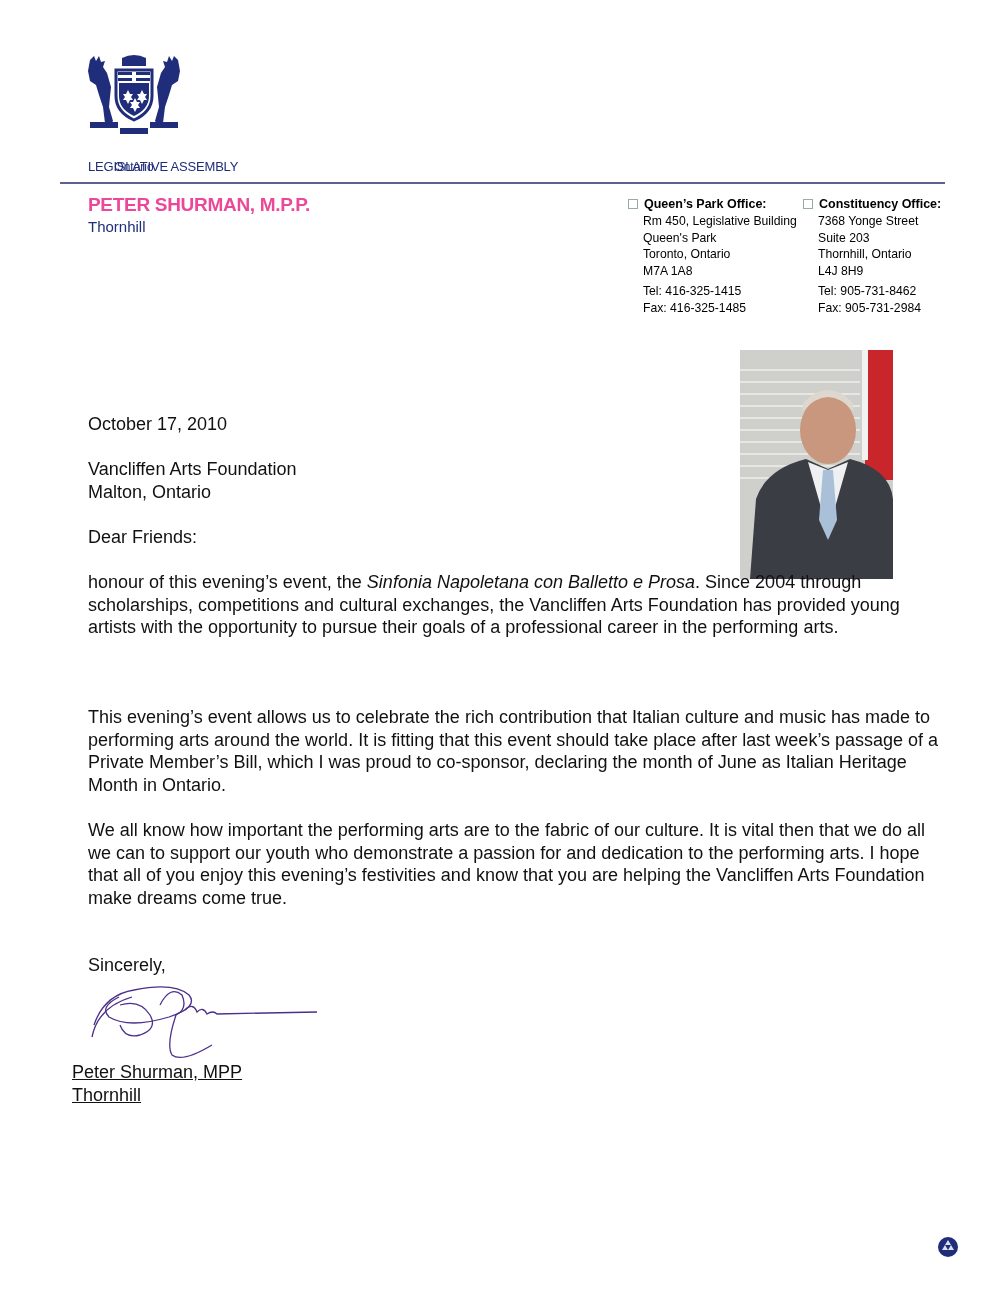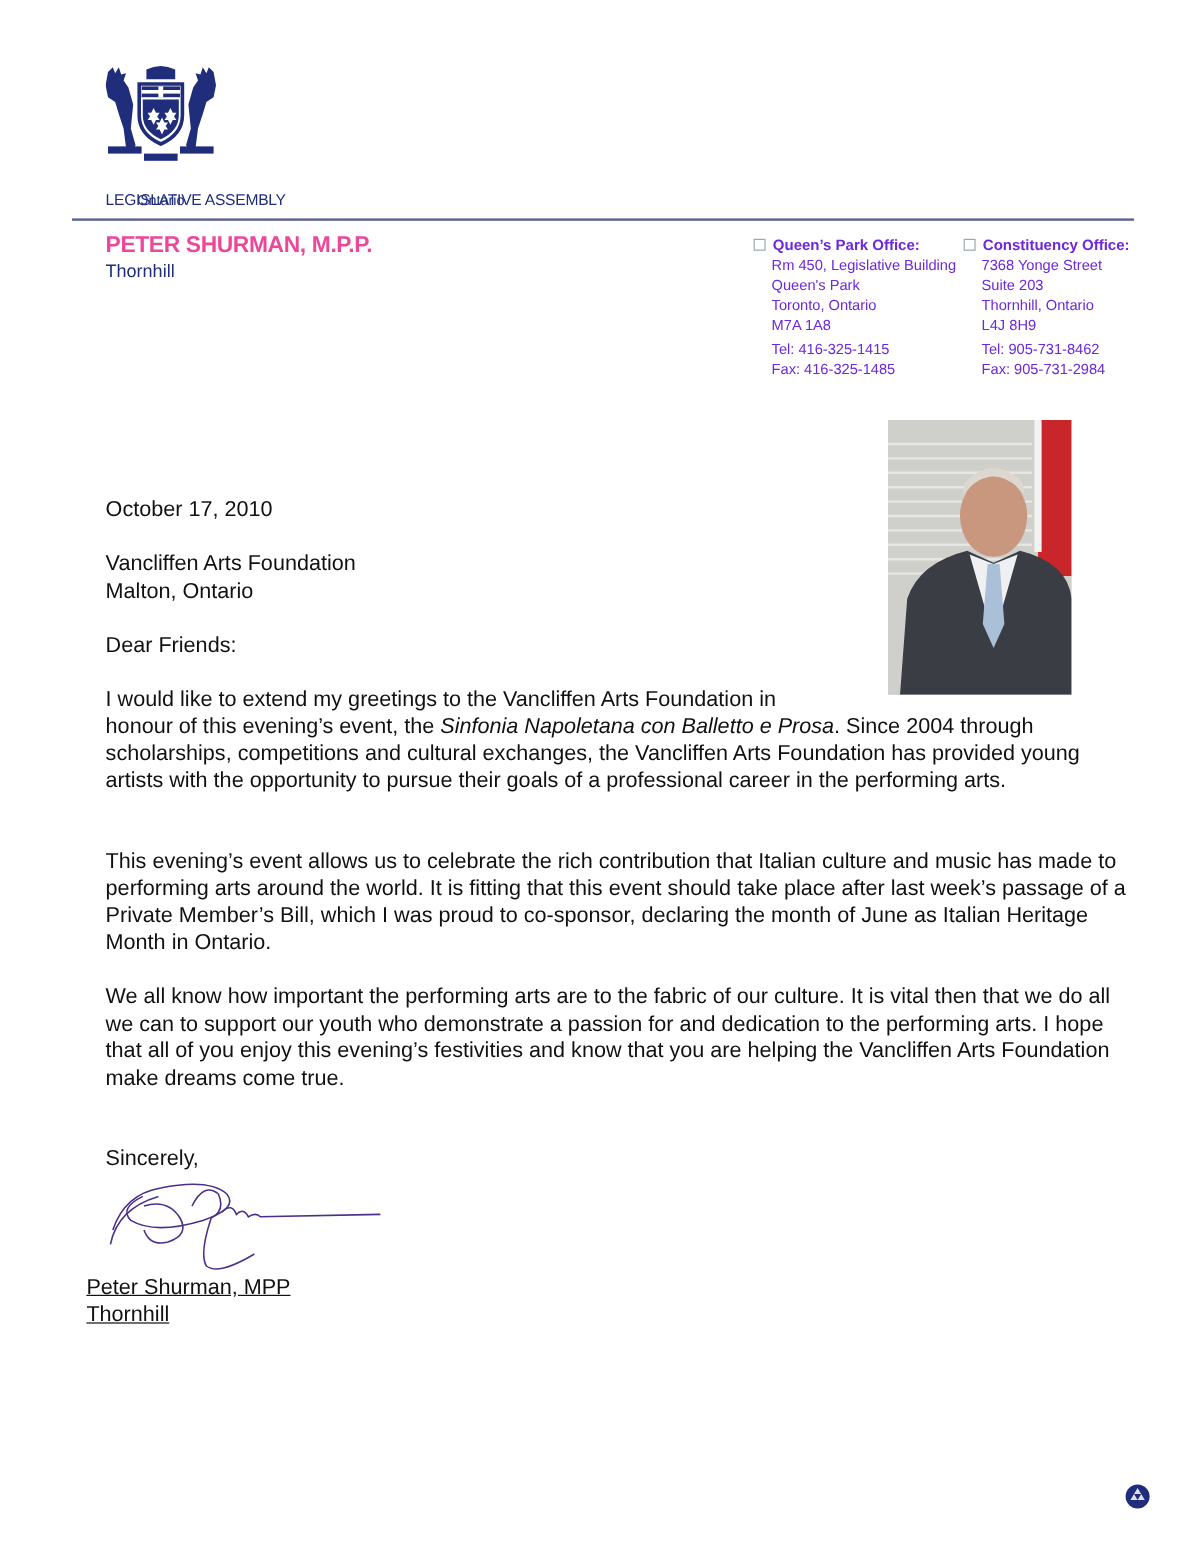--- a/index.html
+++ b/index.html
@@ -4,21 +4,21 @@
 <style>
   html, body { margin:0; padding:0; background:#fff; }
   body { width:1000px; height:1294px; position:relative; overflow:hidden; font-family:"Liberation Sans", sans-serif; color:#111; }
   .abs { position:absolute; }
   .crest { left:88px; top:54px; width:92px; height:82px; }
   .crest-label { left:88px; top:136px; width:92px; text-align:center; font-size:12px; color:#1f2d7a;margin-top:24px; }
   .assembly { left:88px; top:159px; font-size:13px; color:#1f2d7a; letter-spacing:-0.2px; }
   .rule { left:60px; top:182px; width:885px; height:2px; background:#5a6291; }
   .mpp-name { left:88px; top:194px; font-size:19px; font-weight:bold; color:#ec4899; letter-spacing:-0.3px; }
   .riding { left:88px; top:218px; font-size:15px; color:#1f2d7a; }
-  .office { font-size:12.2px; color:#6d28d9; line-height:16.8px; }
+  .office { font-size:12.2px; color:#000000; line-height:16.8px; }
   .office .head { font-weight:bold; font-size:12.5px; display:flex; align-items:center; gap:6px; margin-left:-15px; }
   .office .box { width:8px; height:8px; border:1px solid #9aa; display:inline-block; }
   .office .tel { margin-top:3px; }
   .office-qp { left:643px; top:196px; }
   .office-co { left:818px; top:196px; }
   .photo { left:740px; top:350px; width:153px; height:229px; overflow:hidden; background:#d8d8d6; }
   .letter { font-size:18px; line-height:22.6px; color:#111; }
   .date { left:88px; top:413px; }
   .recip { left:88px; top:458px; }
   .salut { left:88px; top:526px; }
@@ -107,21 +107,20 @@
 </svg>
 
 <div class="abs letter date">October 17, 2010</div>
 <div class="abs letter recip">
   <div>Vancliffen Arts Foundation</div>
   <div>Malton, Ontario</div>
 </div>
 <div class="abs letter salut">Dear Friends:</div>
 
 <div class="abs letter para p1">
-  <div>I would like to extend my greetings to the Vancliffen Arts Foundation in</div>
   <span>honour of this evening’s event, the </span><i>Sinfonia Napoletana con Balletto e Prosa</i><span>. Since 2004 through scholarships, competitions and cultural exchanges, the Vancliffen Arts Foundation has provided young artists with the opportunity to pursue their goals of a professional career in the performing arts.</span>
 </div>
 <div class="abs letter para p2">This evening’s event allows us to celebrate the rich contribution that Italian culture and music has made to performing arts around the world.   It is fitting that this event should take place after last week’s passage of a Private Member’s Bill, which I was proud to co-sponsor, declaring the month of June as Italian Heritage Month in Ontario.</div>
 <div class="abs letter para p3">We all know how important the performing arts are to the fabric of our culture. It is vital then that we do all we can to support our youth who demonstrate a passion for and dedication to the performing arts.  I hope that all of you enjoy this evening’s festivities and know that you are helping the Vancliffen Arts Foundation make dreams come true.</div>
 
 <div class="abs letter close">Sincerely,</div>
 <svg class="abs sig" viewBox="0 0 240 85">
   <g fill="none" stroke="#4b2f8a" stroke-width="1.3">
     <path d="M4 50 q10 -30 40 -35 q40 -8 55 5 q10 12 -20 22 q-40 12 -60 0 q-10 -10 10 -20"></path>
     <path d="M30 30 q20 -6 30 10 q8 14 -10 20 q-15 4 -20 -10"></path>

